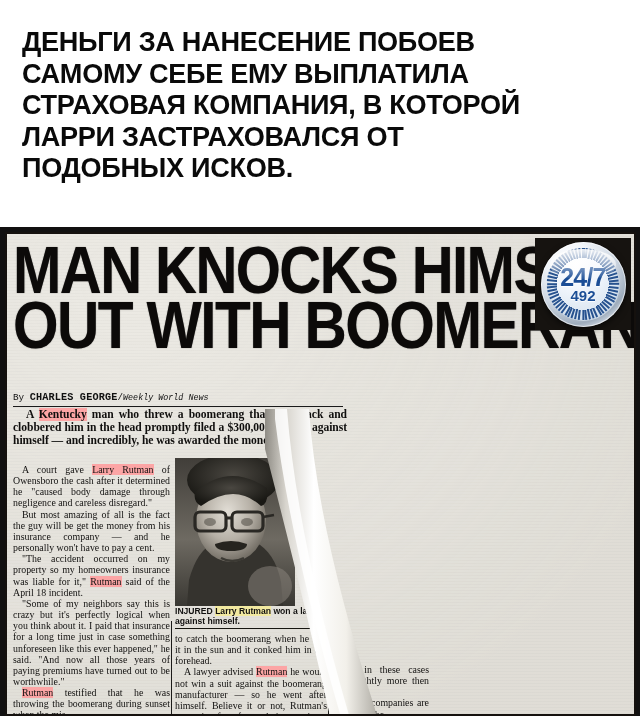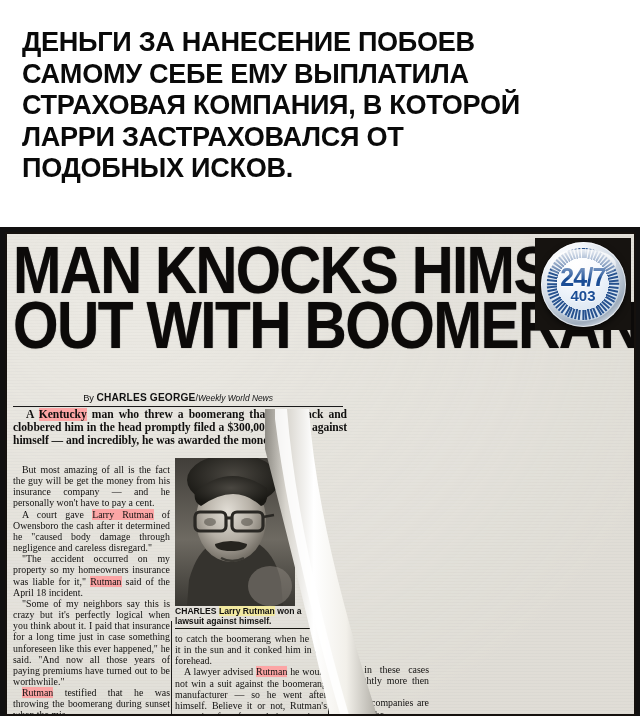--- a/index.html
+++ b/index.html
@@ -159,26 +159,25 @@
     pointer-events:none;
   }
 
   
   #article{
     position:absolute; left:6px; top:158px; right:0; bottom:0;
     z-index:3;
   }
   #byline{
     width:330px;
-    font-family:Liberation Sans, sans-serif;
+    font-family:Liberation Mono, monospace;
     font-size:9.3px; line-height:12px; color:#111;
     border-bottom:1.4px solid #1a1a1a;
     padding-bottom:1.5px; margin-bottom:2.5px;
     white-space:nowrap;
-    text-align:center;
   }
   #byline b{ font-size:10.2px; letter-spacing:.15px; }
   #byline .pub{ font-style:italic; font-size:8.4px; }
 
   #lede{
     width:334px;
     font-size:11.6px; line-height:12.8px;
     text-align:justify; font-weight:bold; color:#100f0e;
     letter-spacing:-0.05px;
   }
@@ -296,21 +295,21 @@
             <i style="transform: rotate(312deg);"></i>
             <i style="transform: rotate(318deg);"></i>
             <i style="transform: rotate(324deg);"></i>
             <i style="transform: rotate(330deg); width: 2.4px;"></i>
             <i style="transform: rotate(336deg);"></i>
             <i style="transform: rotate(342deg);"></i>
             <i style="transform: rotate(348deg);"></i>
             <i style="transform: rotate(354deg);"></i>
           </div>
         <div id="badge-247">24/7</div>
-        <div id="badge-365">403</div>
+        <div id="badge-365">492</div>
         <div id="badge-gloss"></div>
       </div>
     </div>
 
 
     <div id="boomerang">
       <svg viewBox="0 0 130 330" preserveAspectRatio="none">
         <defs>
           <linearGradient id="bmg" x1="0" y1="0" x2="1" y2="0">
             <stop offset="0%" stop-color="#8e8b84"></stop>
@@ -369,27 +368,27 @@
           <ellipse cx="35" cy="64" rx="6" ry="4" fill="#4c4942" opacity=".55"></ellipse>
           <ellipse cx="72" cy="64" rx="6" ry="4" fill="#4c4942" opacity=".55"></ellipse>
           <path d="M40 86 Q56 80 72 86 Q72 93 56 93 Q40 93 40 86 Z" fill="#26241f"></path>
           <path d="M46 100 Q57 106 69 100" stroke="#3b3933" stroke-width="2.4" fill="none"></path>
           <ellipse cx="95" cy="128" rx="22" ry="20" fill="#8d8880" opacity=".5"></ellipse>
           <rect width="120" height="148" fill="none"></rect>
         </svg>
       </div>
 
       <div id="photo-caption">
-        <span>CHARLES </span><span class="hl">Larry Rutman</span><span> won a lawsuit against himself.</span>
+        <span>INJURED </span><span class="hl">Larry Rutman</span><span> won a lawsuit against himself.</span>
       </div>
 
       <div class="cols">
         <div class="col" id="col-1">
+            <p>A court gave <span class="hl">Larry Rutman</span> of Owensboro the cash after it determined he "caused body damage through negligence and careless disregard."</p>
             <p class="">But most amazing of all is the fact the guy will be get the money from his insurance company — and he personally won't have to pay a cent.</p>
-            <p>A court gave <span class="hl">Larry Rutman</span> of Owensboro the cash after it determined he "caused body damage through negligence and careless disregard."</p>
             <p>"The accident occurred on my property so my homeowners insurance was liable for it," <span class="hl">Rutman</span> said of the April 18 incident.</p>
             <p>"Some of my neighbors say this is crazy but it's perfectly logical when you think about it. I paid that insurance for a long time just in case something unforeseen like this ever happened," he said. "And now all those years of paying premiums have turned out to be worthwhile."</p>
             <p><span class="hl">Rutman</span> testified that he was throwing the boomerang during sunset when the mis-</p>
           </div>
         <div class="col" id="col-2">
             <p class="noind">to catch the boomerang  when he lost it in the sun and it conked him in the forehead.</p>
             <p>A lawyer advised <span class="hl">Rutman</span> he would not win a suit against the boomerang manufacturer — so he went after himself. Believe it or not, Rutman's case is far from being unique. Insurance industry figures show 7,000 people sued</p>
           </div>
         <div class="col" id="col-3">
             <p class="noind">award in these cases was slightly more then $63,000.</p>

